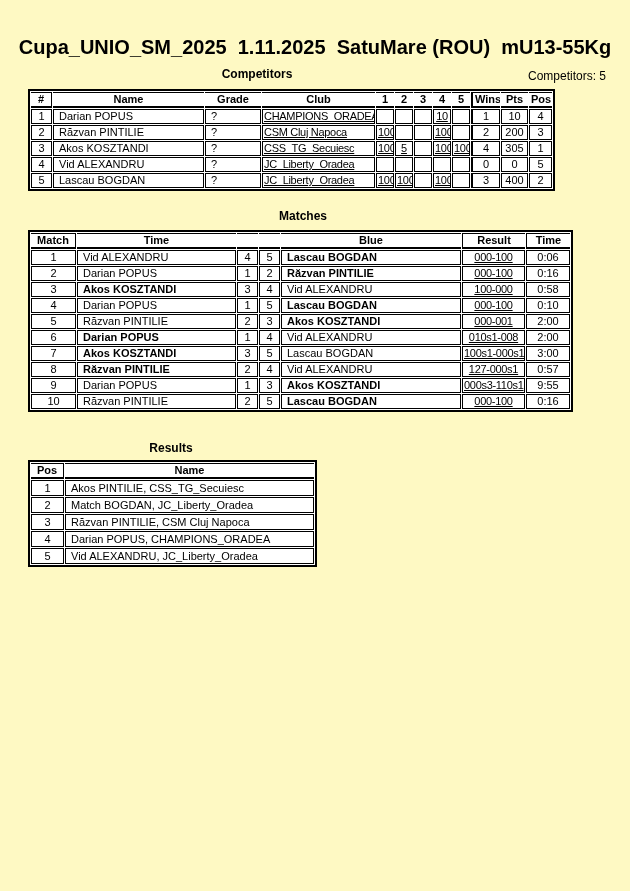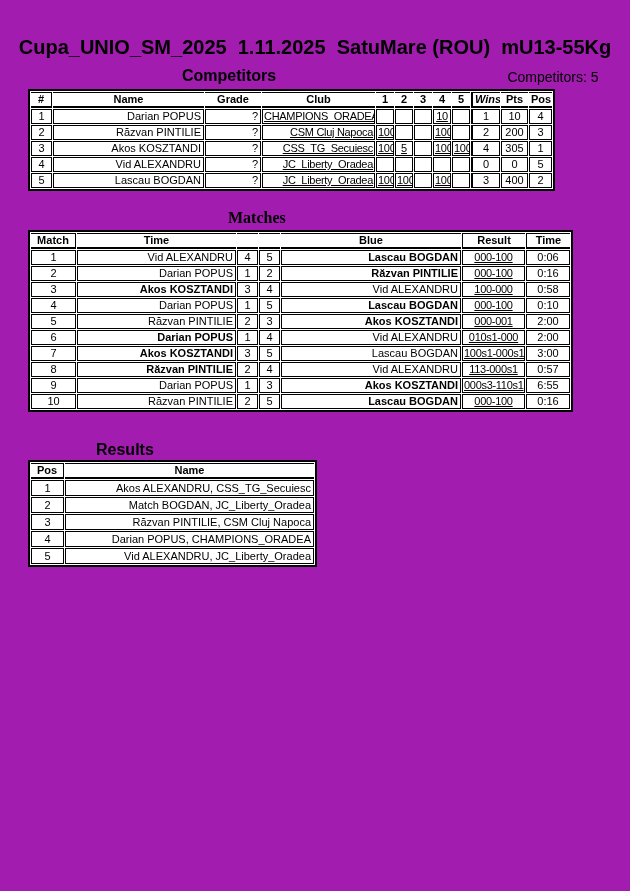--- a/index.html
+++ b/index.html
@@ -1,39 +1,39 @@
 <!DOCTYPE html>
 <html><head>
 <meta charset="utf-8">
 <style>
   html, body { margin:0; padding:0; background:#e8e8e8; }
   .sheet {
     position:relative;
     width:630px; height:891px;
     margin:0 auto;
-    background:#a21caf;
+    background:#fef9c3;
     color:#000;
     font-family:"Liberation Sans", sans-serif;
     overflow:hidden;
   }
   .title {
     position:absolute; top:36px; left:0; width:630px;
     text-align:center; font-weight:bold; font-size:20px;
     white-space:pre; letter-spacing:0;
   }
   .section-label {
-    position:absolute; width:150px; 
-    font-weight:bold; font-size:16px;
+    position:absolute; width:150px; text-align:center;
+    font-weight:bold; font-size:12px;
   }
   #competitors-label { top:67px; left:182px; }
-  #matches-label     { top:209px; left:228px;font-family:Liberation Serif, serif; }
+  #matches-label     { top:209px; left:228px; }
   #results-label     { top:441px; left:96px; }
   #competitors-count {
-    position:absolute; top:69px; left:503px; width:100px;
-    text-align:center; font-size:14px;
+    position:absolute; top:69px; left:528px; width:100px;
+    text-align:left; font-size:12px;
   }
   table {
     position:absolute;
     border-collapse:separate; border-spacing:1px;
     border:2px solid #000;
     table-layout:fixed;
     background:#fff;
   }
   #competitors-table { left:28px; top:89px;  width:527px; }
   #matches-table     { left:28px; top:230px; width:545px; }
@@ -43,23 +43,23 @@
     font-size:11px; line-height:13px; height:15px;
     padding:0 2px; overflow:hidden; white-space:nowrap;
   }
   #results-table th, #results-table td { height:16px; }
   th {
     border:solid #000; border-width:1px 0 2px 0;
     font-weight:bold; text-align:center;
   }
   th.br  { border-right-width:1px; }
   th.bl  { border-left-width:1px; }
-  th.bl2 { border-left-width:2px;font-style:italic; }
+  th.bl2 { border-left-width:2px; }
   td { border:1px solid #000; text-align:center; }
-  td.l   { text-align:right; padding-left:5px; }
+  td.l   { text-align:left; padding-left:5px; }
   td.b   { font-weight:bold; }
   td.bl2 { border-left-width:2px; }
   td.tight { padding:0 1px; letter-spacing:-0.3px;text-decoration:underline; }
 </style>
 </head>
 <body>
 
 <div class="sheet">
 
   <div class="title">Cupa_UNIO_SM_2025  1.11.2025  SatuMare (ROU)  mU13-55Kg</div>
@@ -240,49 +240,49 @@
           <td class="l b">Akos KOSZTANDI</td>
           <td class="tight">000-001</td>
           <td>2:00</td>
         </tr>
         <tr>
           <td>6</td>
           <td class="l b">Darian POPUS</td>
           <td>1</td>
           <td>4</td>
           <td class="l">Vid ALEXANDRU</td>
-          <td class="tight">010s1-000</td>
+          <td class="tight">010s1-008</td>
           <td>2:00</td>
         </tr>
         <tr>
           <td>7</td>
           <td class="l b">Akos KOSZTANDI</td>
           <td>3</td>
           <td>5</td>
           <td class="l">Lascau BOGDAN</td>
           <td class="tight">100s1-000s1</td>
           <td>3:00</td>
         </tr>
         <tr>
           <td>8</td>
           <td class="l b">Răzvan PINTILIE</td>
           <td>2</td>
           <td>4</td>
           <td class="l">Vid ALEXANDRU</td>
-          <td class="tight">113-000s1</td>
+          <td class="tight">127-000s1</td>
           <td>0:57</td>
         </tr>
         <tr>
           <td>9</td>
           <td class="l">Darian POPUS</td>
           <td>1</td>
           <td>3</td>
           <td class="l b">Akos KOSZTANDI</td>
           <td class="tight">000s3-110s1</td>
-          <td>6:55</td>
+          <td>9:55</td>
         </tr>
         <tr>
           <td>10</td>
           <td class="l">Răzvan PINTILIE</td>
           <td>2</td>
           <td>5</td>
           <td class="l b">Lascau BOGDAN</td>
           <td class="tight">000-100</td>
           <td>0:16</td>
         </tr>
@@ -298,21 +298,21 @@
     </colgroup>
     <thead>
       <tr>
         <th class="br">Pos</th>
         <th>Name</th>
       </tr>
     </thead>
     <tbody id="results-body">
         <tr>
           <td>1</td>
-          <td class="l">Akos ALEXANDRU, CSS_TG_Secuiesc</td>
+          <td class="l">Akos PINTILIE, CSS_TG_Secuiesc</td>
         </tr>
         <tr>
           <td>2</td>
           <td class="l">Match BOGDAN, JC_Liberty_Oradea</td>
         </tr>
         <tr>
           <td>3</td>
           <td class="l">Răzvan PINTILIE, CSM Cluj Napoca</td>
         </tr>
         <tr>

